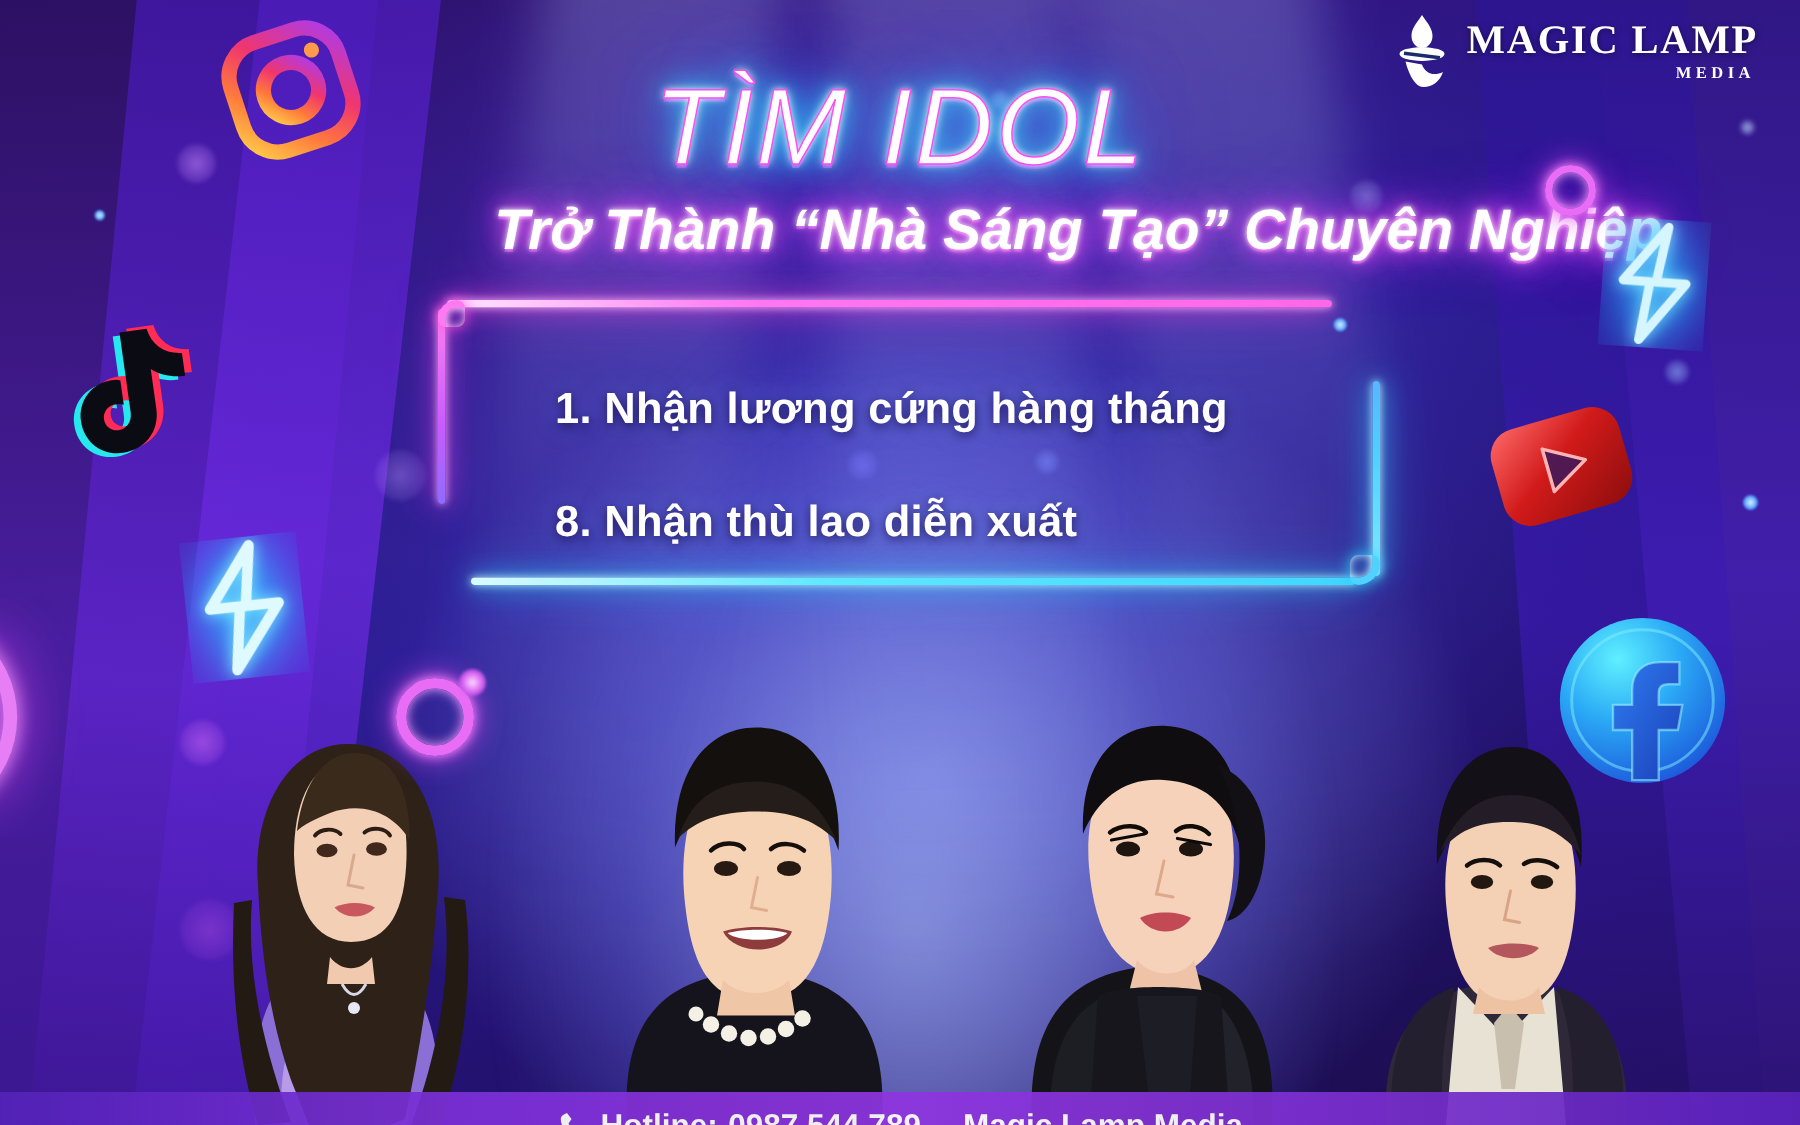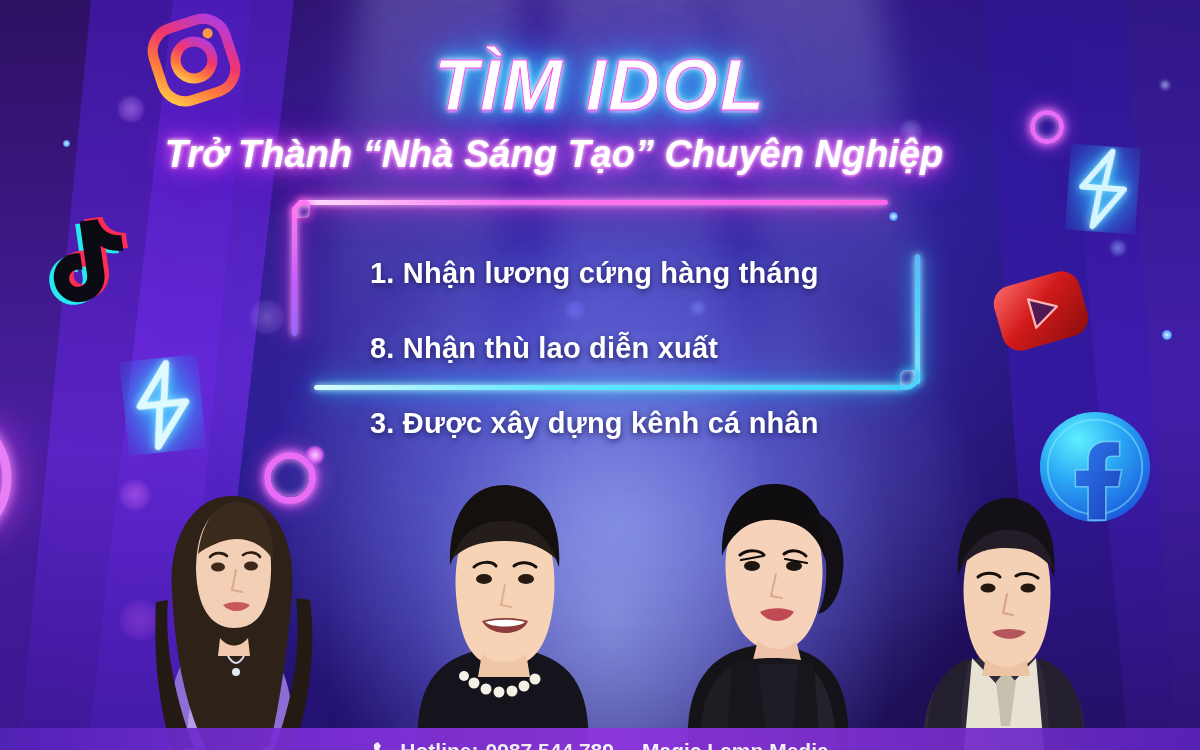--- a/index.html
+++ b/index.html
@@ -83,33 +83,33 @@
   }
   #brand .sub {
     font-family:"Liberation Serif", serif;
     font-size:11px; font-weight:700; color:#fff; letter-spacing:3px;
     margin-top:4px; margin-right:2px;
   }
 
   
   #title {
     position:absolute; top:44px; left:0; width:1200px; text-align:center; z-index:30;
-    font-size:72px; font-weight:700; font-style:italic; letter-spacing:2px;
+    font-size:72px; font-weight:400; font-style:italic; letter-spacing:2px;
     color:#ffffff;
     -webkit-text-stroke:1px #ff4df0;
     text-shadow:
       0 0 6px #ffffff,
       0 0 16px #39e6ff,
       0 0 30px #2bb4ff,
       0 0 48px #2a7cff,
       0 3px 0 #c02ce0,
       0 0 70px rgba(120,80,255,.9);
   }
   #subtitle {
-    position:absolute; top:133px; left:0; width:1108px; text-align:center; z-index:30;
+    position:absolute; top:133px; left:0; width:1108px; text-align:right; z-index:30;
     font-size:38px; font-weight:700; font-style:italic; letter-spacing:0px;
     color:#ffffff;
     text-shadow:
       0 0 4px #ffffff,
       0 0 14px #ff5ef0,
       0 0 26px #e042ff,
       0 0 44px #9a2dff,
       0 2px 0 #b32ad6;
   }
 
@@ -237,37 +237,48 @@
   <div class="bokeh" style="left:430px;top:140px;width:18px;height:18px;background:radial-gradient(circle,rgba(160,190,255,.55),rgba(60,90,220,0));"></div>
   <div class="bokeh" style="left:660px;top:60px;width:14px;height:14px;background:radial-gradient(circle,rgba(190,210,255,.6),rgba(60,90,220,0));"></div>
   <div class="bokeh" style="left:900px;top:120px;width:22px;height:22px;background:radial-gradient(circle,rgba(170,200,255,.45),rgba(60,90,220,0));"></div>
   <div class="bokeh" style="left:1110px;top:240px;width:16px;height:16px;background:radial-gradient(circle,rgba(150,190,255,.6),rgba(60,90,220,0));"></div>
   <div class="bokeh" style="left:120px;top:480px;width:30px;height:30px;background:radial-gradient(circle,rgba(230,120,255,.45),rgba(150,40,220,0));"></div>
   <div class="bokeh" style="left:120px;top:600px;width:40px;height:40px;background:radial-gradient(circle,rgba(200,90,240,.35),rgba(150,40,220,0));"></div>
   <div class="bokeh" style="left:565px;top:300px;width:20px;height:20px;background:radial-gradient(circle,rgba(120,120,255,.6),rgba(40,40,200,0));"></div>
   <div class="bokeh" style="left:690px;top:300px;width:16px;height:16px;background:radial-gradient(circle,rgba(120,140,255,.6),rgba(40,40,200,0));"></div>
   <div class="bokeh" style="left:1160px;top:80px;width:10px;height:10px;background:radial-gradient(circle,rgba(190,215,255,.75),rgba(60,90,220,0));"></div>
 
+  <div id="brand">
+    <svg class="lamp" viewBox="0 0 36 52">
+      <path d="M18 2 C22 8 25 11 25 16 C25 21 21.5 24 18 24 C14.5 24 11 21 11 16 C11 11 14 8 18 2 Z" fill="#ffffff"></path>
+      <ellipse cx="18" cy="28" rx="15" ry="4.6" fill="#ffffff"></ellipse>
+      <path d="M6 27.5 L30 30.5" stroke="#1a2d6b" stroke-width="2.2" fill="none"></path>
+      <path d="M7 33 C7 33 11 50 19 50 C25 50 30 46 32 40 C26 43 20 41 18 35 Z" fill="#ffffff"></path>
+    </svg>
+    <div class="words">
+      <div class="name">MAGIC LAMP</div>
+      <div class="sub">MEDIA</div>
+    </div>
+  </div>
 
   <div id="title">TÌM IDOL</div>
   <div id="subtitle">Trở Thành “Nhà Sáng Tạo” Chuyên Nghiệp</div>
 
   <div id="frame">
     <div class="line top"></div>
     <div class="line left"></div>
     <div class="line bottom"></div>
     <div class="line right"></div>
     <div class="line corner-tl"></div>
     <div class="line corner-br"></div>
   </div>
 
   <div id="benefits">
     <div class="item">1. Nhận lương cứng hàng tháng</div>
     <div class="item">8. Nhận thù lao diễn xuất</div>
-    <div class="item">3. Được xây dựng kênh cá nhân</div>
   </div>
 
   <div class="deco ig">
     <svg viewBox="0 0 100 100" width="92" height="92">
       <defs>
         <linearGradient id="iggrad" x1="0" y1="1" x2="1" y2="0">
           <stop offset="0%" stop-color="#ffd24a"></stop>
           <stop offset="30%" stop-color="#ff7a3c"></stop>
           <stop offset="60%" stop-color="#f0356f"></stop>
           <stop offset="100%" stop-color="#a93cf0"></stop>

